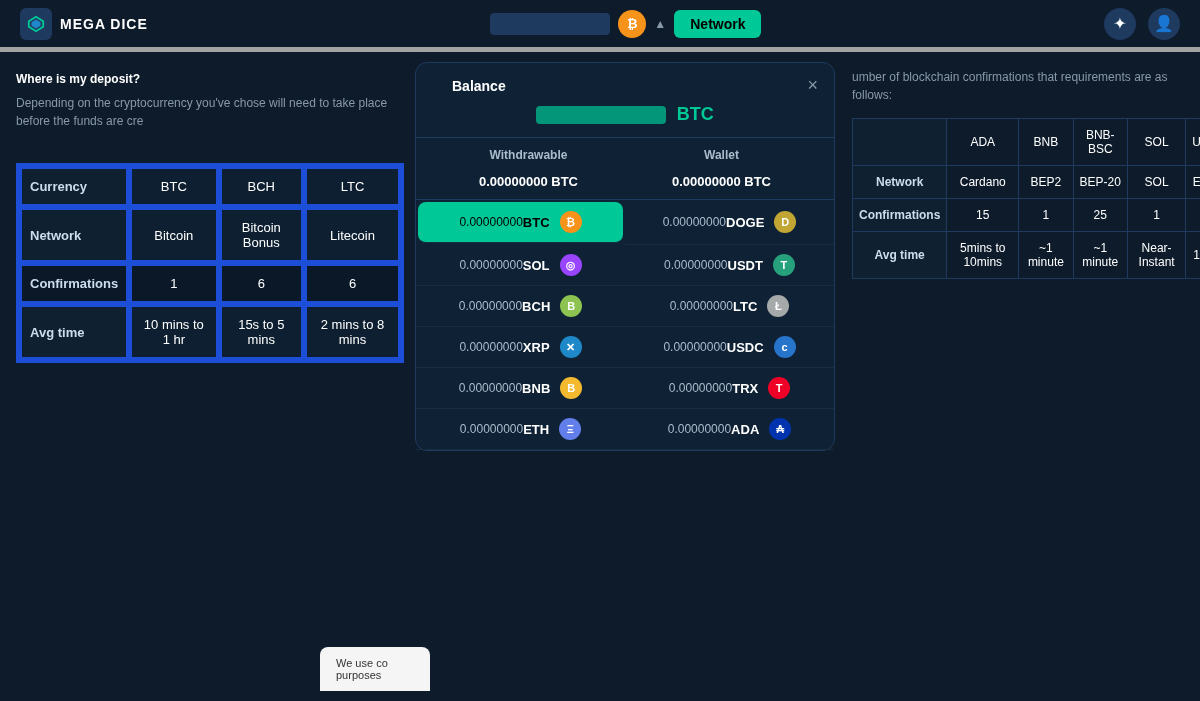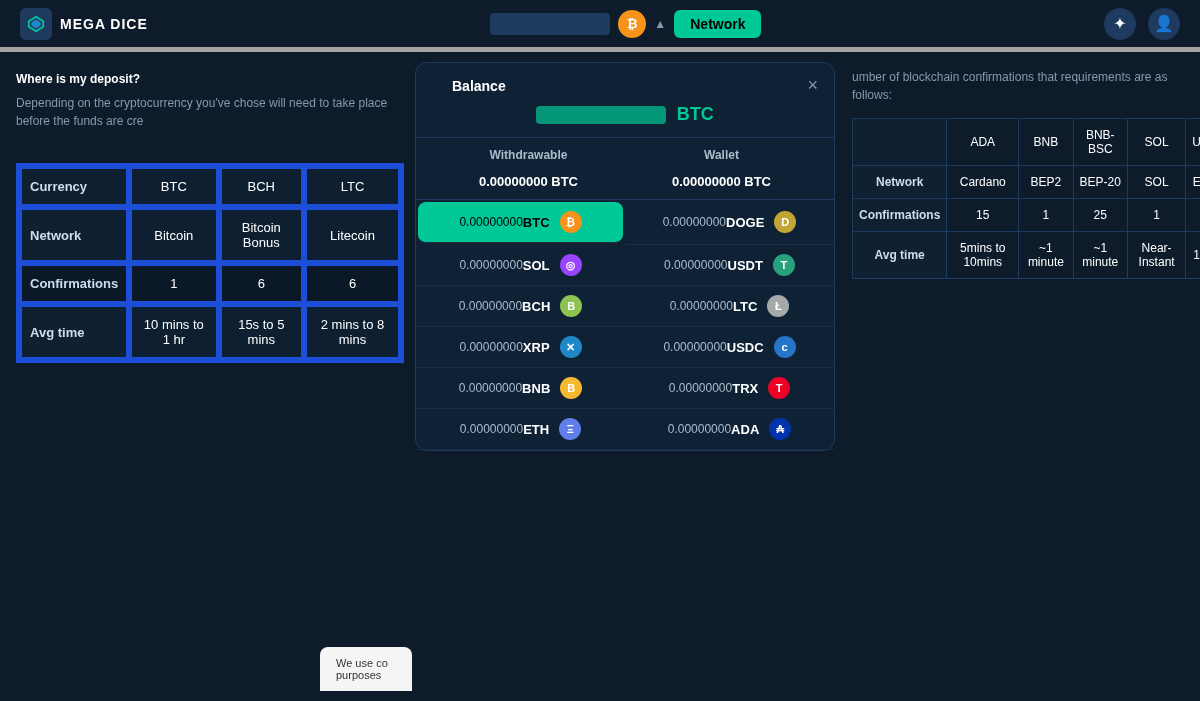--- a/index.html
+++ b/index.html
@@ -328,21 +328,21 @@
     
     .bottom-hint {
       position: absolute;
       bottom: 10px;
       left: 320px;
       background: #f5f5f5;
       color: #333;
       border-radius: 8px 8px 0 0;
       padding: 10px 16px;
       font-size: 11px;
-      width: 92px;
+      width: 110px;
       z-index: 5;
     }
   </style>
 </head>
 <body>
 
 <div class="header">
   <div class="logo">
     <div class="logo-icon">
       <svg width="18" height="18" viewBox="0 0 20 20">

